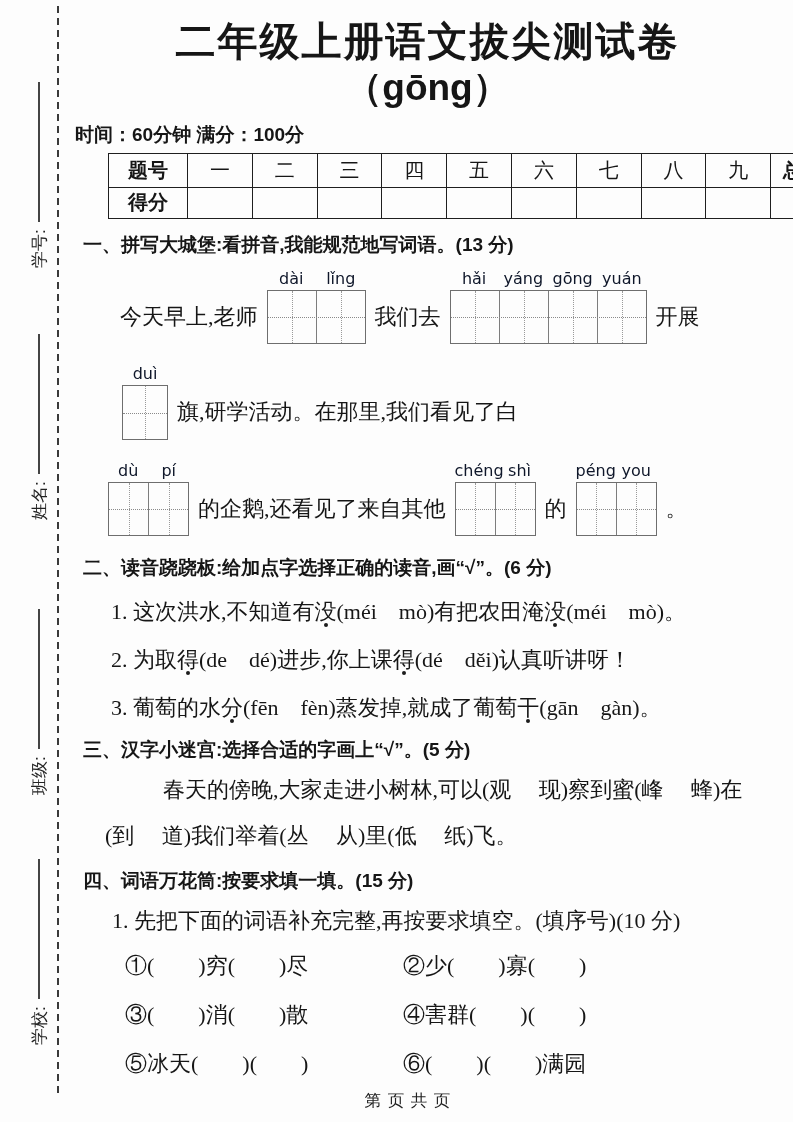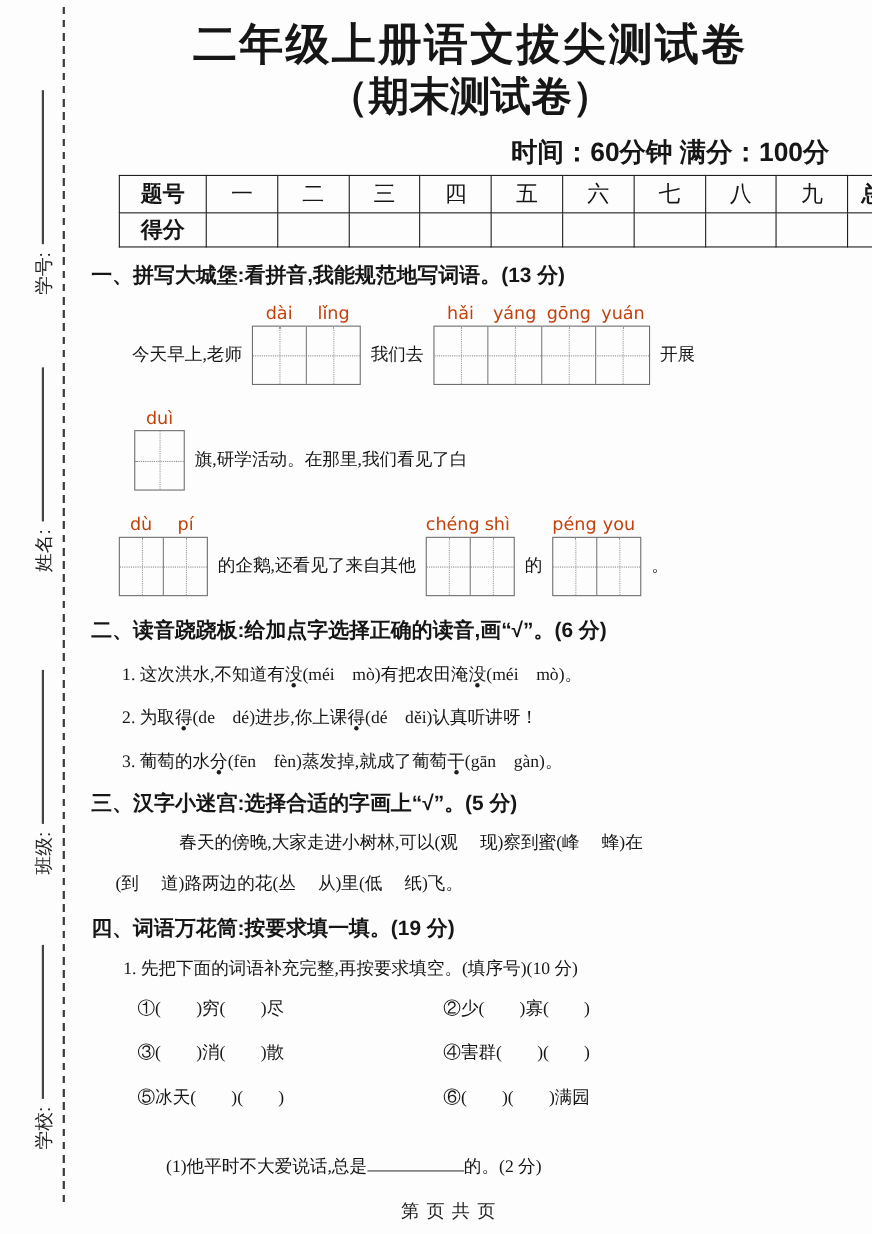--- a/index.html
+++ b/index.html
@@ -12,41 +12,41 @@
     transform:rotate(-90deg);transform-origin:left top;white-space:nowrap;}
   .side-label{font-family:"Liberation Sans",sans-serif;font-size:17px;color:#222;}
   .side-blank{display:inline-block;width:140px;height:0;border-bottom:2px solid #444;}
   .sg1{top:268px}.sg2{top:520px}.sg3{top:795px}.sg4{top:1045px}
   
   .content{position:absolute;left:75px;top:0;width:705px;}
   .title{margin-top:17px;text-align:center;font-family:"Liberation Sans",sans-serif;
          font-weight:bold;font-size:40px;letter-spacing:2px;line-height:1.2;}
   .subtitle{margin-top:2px;text-align:center;font-family:"Liberation Sans",sans-serif;
          font-weight:bold;font-size:37px;line-height:1.15;}
-  .meta{margin-top:12px;padding-right:26px;text-align:right;
-        font-family:"Liberation Sans",sans-serif;font-weight:bold;font-size:24px;}
+  .meta{margin-top:12px;padding-right:26px;text-align:left;
+        font-family:"Liberation Sans",sans-serif;font-weight:bold;font-size:19px;}
   table.score{border-collapse:collapse;table-layout:fixed;width:728px;margin:5px 0 0 33px;}
   table.score td{border:1.6px solid #1f1f1f;text-align:center;
         font-family:"Liberation Sans",sans-serif;font-size:20px;}
   table.score tr:nth-child(1) td{height:31px;}
   table.score tr:nth-child(2) td{height:28px;margin-left:40px;}
   td.rowlab{font-weight:bold;}
   .sec-head{margin:0 0 0 8px;font-family:"Liberation Sans",sans-serif;font-weight:bold;
         font-size:19px;white-space:pre-wrap;line-height:1.25;}
   .mt1{margin-top:14px}
-  .kai{font-size:16px;white-space:pre-wrap;line-height:1.4;}
+  .kai{font-size:22px;white-space:pre-wrap;line-height:1.4;}
   
   .fline{display:flex;align-items:center;}
   .fline-0{margin:34px 0 0 45px;}
   .fline-1{margin:41px 0 0 38px;}
   .fline-2{margin:42px 0 0 33px;}
   .grid-wrap{position:relative;display:inline-flex;margin:0 9px;}
   .fline-2 .grid-wrap:first-child{margin-left:0;}
   .pinyin{position:absolute;bottom:100%;left:0;right:0;display:flex;margin-bottom:2px;
-        font-family:"DejaVu Sans",sans-serif;font-size:16px;color:#c2410c;}
+        font-family:"DejaVu Sans",sans-serif;font-size:16px;color:#0f172a;}
   .pinyin span{flex:1;text-align:center;}
   .wgrid{position:relative;display:flex;border:1.2px solid #6e6e6e;}
   .wgrid::after{content:"";position:absolute;left:0;right:0;top:50%;border-top:1px dotted #8a8a8a;}
   .cell{position:relative;height:52px;border-right:1px solid #7d7d7d;}
   .cell:last-child{border-right:none;}
   .cell::before{content:"";position:absolute;left:50%;top:0;bottom:0;border-left:1px dotted #9a9a9a;}
   .fline-0 .cell{width:48px;}
   .fline-1 .cell{width:44px;height:53px;}
   .fline-2 .cell{width:39px;}
   
@@ -81,21 +81,21 @@
     <span class="side-label">班级:</span>
     <span class="side-blank"></span>
   </div>
   <div class="side-group sg4">
     <span class="side-label">学校:</span>
     <span class="side-blank"></span>
   </div>
 
   <div class="content">
     <div class="title">二年级上册语文拔尖测试卷</div>
-    <div class="subtitle">（期末测试卷）</div>
+    <div class="subtitle">（gōng）</div>
     <div class="meta">时间：60分钟 满分：100分</div>
 
     <table class="score" id="score-table">
         <tbody>
           <tr>
             <td class="rowlab" style="width: 76px;">题号</td>
             <td>一</td>
             <td>二</td>
             <td>三</td>
             <td>四</td>
@@ -204,24 +204,24 @@
     <div class="sec-head" style="margin-top:20px">二、读音跷跷板:给加点字选择正确的读音,画“√”。(6 分)</div>
     <div id="sec2-items">
         <div class="q-item kai"><span>1. 这次洪水,不知道有</span><span class="dotted">没</span><span>(méi　mò)有把农田淹</span><span class="dotted">没</span><span>(méi　mò)。</span></div>
         <div class="q-item kai"><span>2. 为取</span><span class="dotted">得</span><span>(de　dé)进步,你上课</span><span class="dotted">得</span><span>(dé　děi)认真听讲呀！</span></div>
         <div class="q-item kai"><span>3. 葡萄的水</span><span class="dotted">分</span><span>(fēn　fèn)蒸发掉,就成了葡萄</span><span class="dotted">干</span><span>(gān　gàn)。</span></div>
       </div>
 
     <div class="sec-head" style="margin-top:15px">三、汉字小迷宫:选择合适的字画上“√”。(5 分)</div>
     <div id="sec3-lines">
         <div class="kai para-0">春天的傍晚,大家走进小树林,可以(观　 现)察到蜜(峰　 蜂)在</div>
-        <div class="kai para-1">(到　 道)路两边的花(丛　 从)里(低　 纸)飞。</div>
+        <div class="kai para-1">(到　 道)我们举着(丛　 从)里(低　 纸)飞。</div>
       </div>
 
-    <div class="sec-head" style="margin-top:17px">四、词语万花筒:按要求填一填。(19 分)</div>
+    <div class="sec-head" style="margin-top:17px">四、词语万花筒:按要求填一填。(15 分)</div>
     <div class="kai" style="margin:13px 0 0 37px">1. 先把下面的词语补充完整,再按要求填空。(填序号)(10 分)</div>
     <div class="idiom-grid kai" id="idiom-grid"><span>①(　　)穷(　　)尽</span><span>②少(　　)寡(　　)</span><span>③(　　)消(　　)散</span><span>④害群(　　)(　　)</span><span>⑤冰天(　　)(　　)</span><span>⑥(　　)(　　)满园</span></div>
     <div class="fillq kai">
       <span>(1)他平时不大爱说话,总是</span><span class="blank"></span><span>的。(2 分)</span>
     </div>
   </div>
 
   <div class="footer">第 页 共 页</div>
 </div>
 

